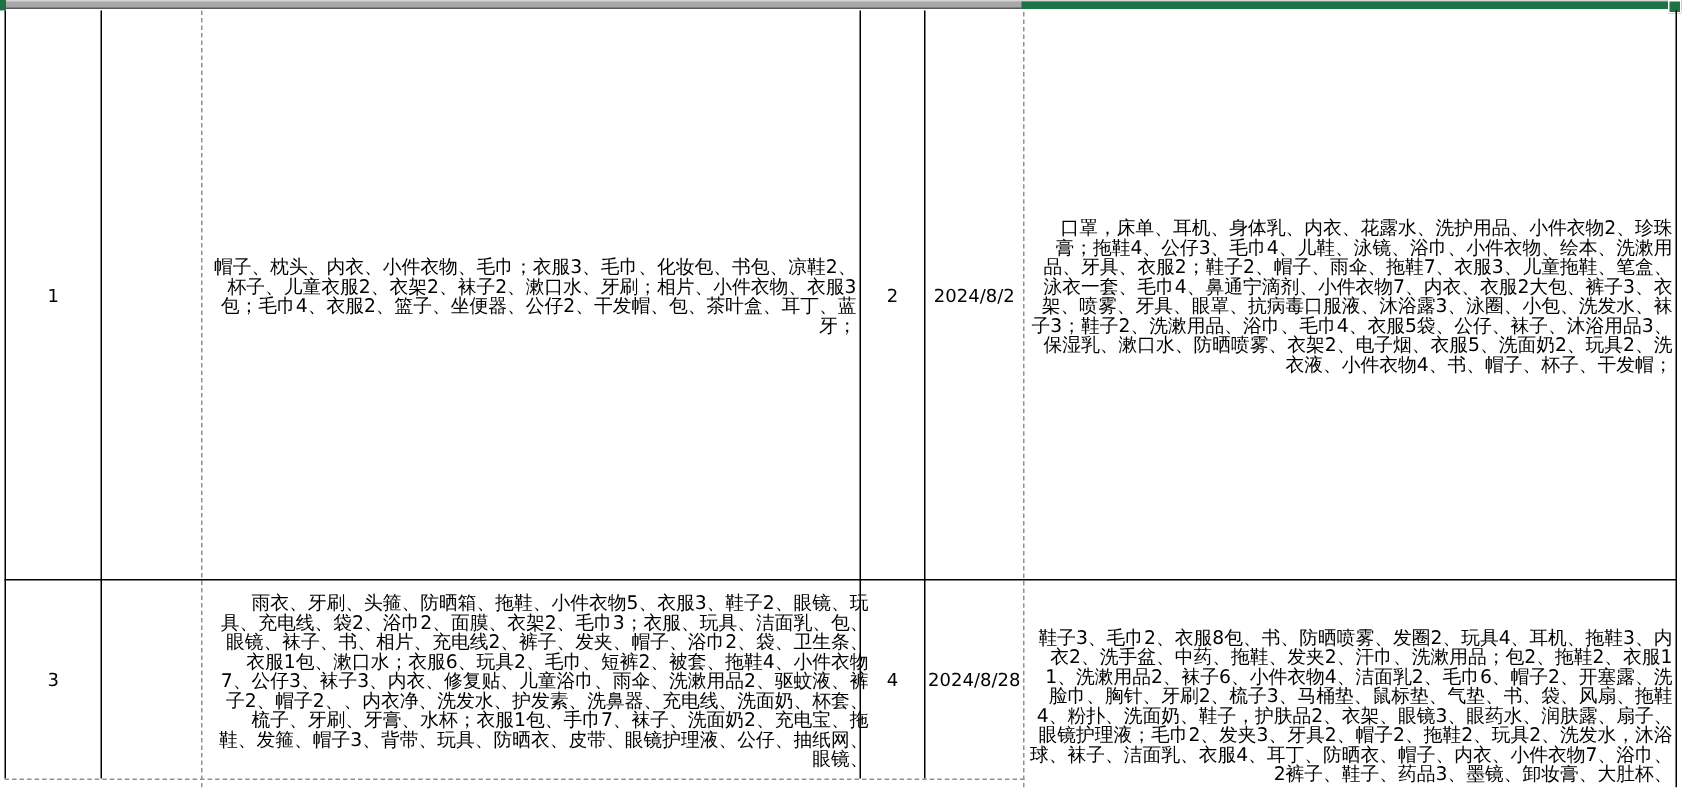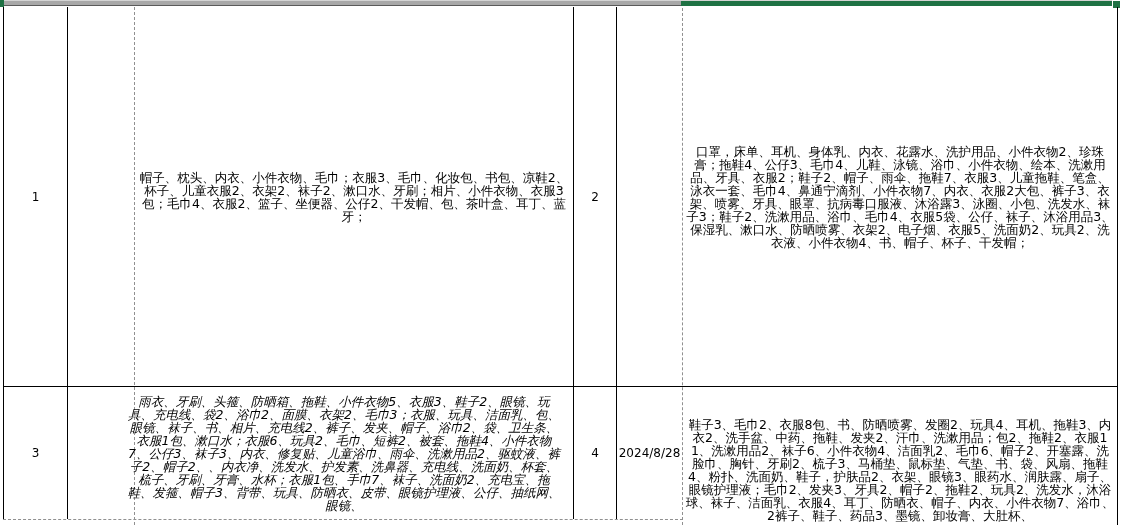--- a/index.html
+++ b/index.html
@@ -44,21 +44,21 @@
   .cell{
     position:absolute;
     display:flex;align-items:center;justify-content:center;
     text-align:center;
     color:#000;
     font-size:12.5px;line-height:13px;
     box-sizing:border-box;
     overflow:hidden;
   }
   .num-cell,.date-cell{font-size:12px;letter-spacing:0;}
-  .items-cell{padding:0 2px;}
+  .items-cell{padding:0 2px;text-align:right;}
   .items-cell .txt{width:100%;word-break:break-all;}
 </style>
 </head>
 <body>
 
 <div id="screen">
 
   <div class="top-strip"></div>
   <div class="corner-green"></div>
   <div class="sel-border"></div>
@@ -74,26 +74,27 @@
 
   <div class="hline" style="left:3px;top:386px;width:1115px;"></div>
   <div class="hdash" style="left:3px;top:519px;width:680px;"></div>
 
   <div class="cell num-cell" style="left:4px;top:8px;width:63px;height:378px;">1</div>
   <div class="cell items-cell" style="left:135px;top:8px;width:438px;height:378px;">
     <div class="txt">帽子、枕头、内衣、小件衣物、毛巾；衣服3、毛巾、化妆包、书包、凉鞋2、杯子、儿童衣服2、衣架2、袜子2、漱口水、牙刷；相片、小件衣物、衣服3包；毛巾4、衣服2、篮子、坐便器、公仔2、干发帽、包、茶叶盒、耳丁、蓝牙；</div>
   </div>
 
   <div class="cell num-cell" style="left:574px;top:8px;width:42px;height:378px;">2</div>
+  <div class="cell date-cell" style="left:617px;top:8px;width:65px;height:378px;">2024/8/2</div>
   <div class="cell items-cell" style="left:683px;top:8px;width:434px;height:378px;">
     <div class="txt">口罩，床单、耳机、身体乳、内衣、花露水、洗护用品、小件衣物2、珍珠膏；拖鞋4、公仔3、毛巾4、儿鞋、泳镜、浴巾、小件衣物、绘本、洗漱用品、牙具、衣服2；鞋子2、帽子、雨伞、拖鞋7、衣服3、儿童拖鞋、笔盒、泳衣一套、毛巾4、鼻通宁滴剂、小件衣物7、内衣、衣服2大包、裤子3、衣架、喷雾、牙具、眼罩、抗病毒口服液、沐浴露3、泳圈、小包、洗发水、袜子3；鞋子2、洗漱用品、浴巾、毛巾4、衣服5袋、公仔、袜子、沐浴用品3、保湿乳、漱口水、防晒喷雾、衣架2、电子烟、衣服5、洗面奶2、玩具2、洗衣液、小件衣物4、书、帽子、杯子、干发帽；</div>
   </div>
 
   <div class="cell num-cell" style="left:4px;top:387px;width:63px;height:132px;">3</div>
-  <div class="cell items-cell" style="left:125px;top:387px;width:438px;height:132px;font-style:italic;">
+  <div class="cell items-cell" style="left:143px;top:387px;width:438px;height:132px;">
     <div class="txt">雨衣、牙刷、头箍、防晒箱、拖鞋、小件衣物5、衣服3、鞋子2、眼镜、玩具、充电线、袋2、浴巾2、面膜、衣架2、毛巾3；衣服、玩具、洁面乳、包、眼镜、袜子、书、相片、充电线2、裤子、发夹、帽子、浴巾2、袋、卫生条、衣服1包、漱口水；衣服6、玩具2、毛巾、短裤2、被套、拖鞋4、小件衣物7、公仔3、袜子3、内衣、修复贴、儿童浴巾、雨伞、洗漱用品2、驱蚊液、裤子2、帽子2、、内衣净、洗发水、护发素、洗鼻器、充电线、洗面奶、杯套、梳子、牙刷、牙膏、水杯；衣服1包、手巾7、袜子、洗面奶2、充电宝、拖鞋、发箍、帽子3、背带、玩具、防晒衣、皮带、眼镜护理液、公仔、抽纸网、眼镜、</div>
   </div>
   <div class="cell num-cell" style="left:574px;top:387px;width:42px;height:132px;">4</div>
   <div class="cell date-cell" style="left:617px;top:387px;width:65px;height:132px;">2024/8/28</div>
   <div class="cell items-cell" style="left:683px;top:404px;width:434px;height:132px;">
     <div class="txt">鞋子3、毛巾2、衣服8包、书、防晒喷雾、发圈2、玩具4、耳机、拖鞋3、内衣2、洗手盆、中药、拖鞋、发夹2、汗巾、洗漱用品；包2、拖鞋2、衣服11、洗漱用品2、袜子6、小件衣物4、洁面乳2、毛巾6、帽子2、开塞露、洗脸巾、胸针、牙刷2、梳子3、马桶垫、鼠标垫、气垫、书、袋、风扇、拖鞋4、粉扑、洗面奶、鞋子，护肤品2、衣架、眼镜3、眼药水、润肤露、扇子、眼镜护理液；毛巾2、发夹3、牙具2、帽子2、拖鞋2、玩具2、洗发水，沐浴球、袜子、洁面乳、衣服4、耳丁、防晒衣、帽子、内衣、小件衣物7、浴巾、2裤子、鞋子、药品3、墨镜、卸妆膏、大肚杯、</div>
   </div>
 
 </div>
 

